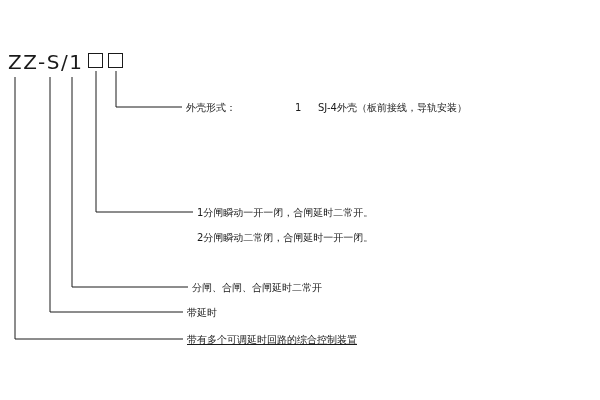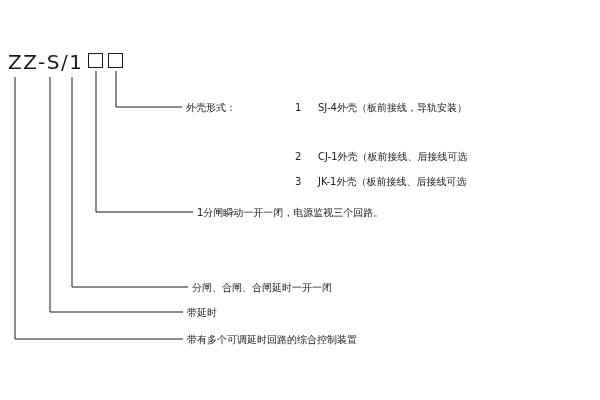--- a/index.html
+++ b/index.html
@@ -76,39 +76,36 @@
     <span>ZZ-S/1</span>
   </div>
   <span class="obox b1"></span>
   <span class="obox b2"></span>
 
   <div class="row" style="left:186px; top:98px;">
     <span class="spacer-label">外壳形式：</span><span class="num">1</span><span>SJ-4外壳（板前接线，导轨安装）</span>
   </div>
 
 
-  <div class="row" style="left:295px; top:147px;">
-    <span class="num">2</span><span>CJ-1外壳（板前接线、后接线可选</span>
+
+
+  <div class="row" style="left:197px; top:203px;">
+    <span>1分闸瞬动一开一闭，合闸延时二常开。</span>
   </div>
 
-  <div class="row" style="left:295px; top:172px;">
-    <span class="num">3</span><span>JK-1外壳（板前接线、后接线可选</span>
-  </div>
-
-  <div class="row" style="left:197px; top:203px;">
-    <span>1分闸瞬动一开一闭，电源监视三个回路。</span>
+  <div class="row" style="left:197px; top:228px;">
+    <span>2分闸瞬动二常闭，合闸延时一开一闭。</span>
   </div>
 
 
-
   <div class="row" style="left:192px; top:278px;">
-    <span>分闸、合闸、合闸延时一开一闭</span>
+    <span>分闸、合闸、合闸延时二常开</span>
   </div>
 
   <div class="row" style="left:187px; top:303px;font-family:Liberation Serif, serif;">
     <span>带延时</span>
   </div>
 
-  <div class="row" style="left:187px; top:330px;">
+  <div class="row" style="left:187px; top:330px;text-decoration:underline;">
     <span>带有多个可调延时回路的综合控制装置</span>
   </div>
 
 </div>
 
 </body></html>

